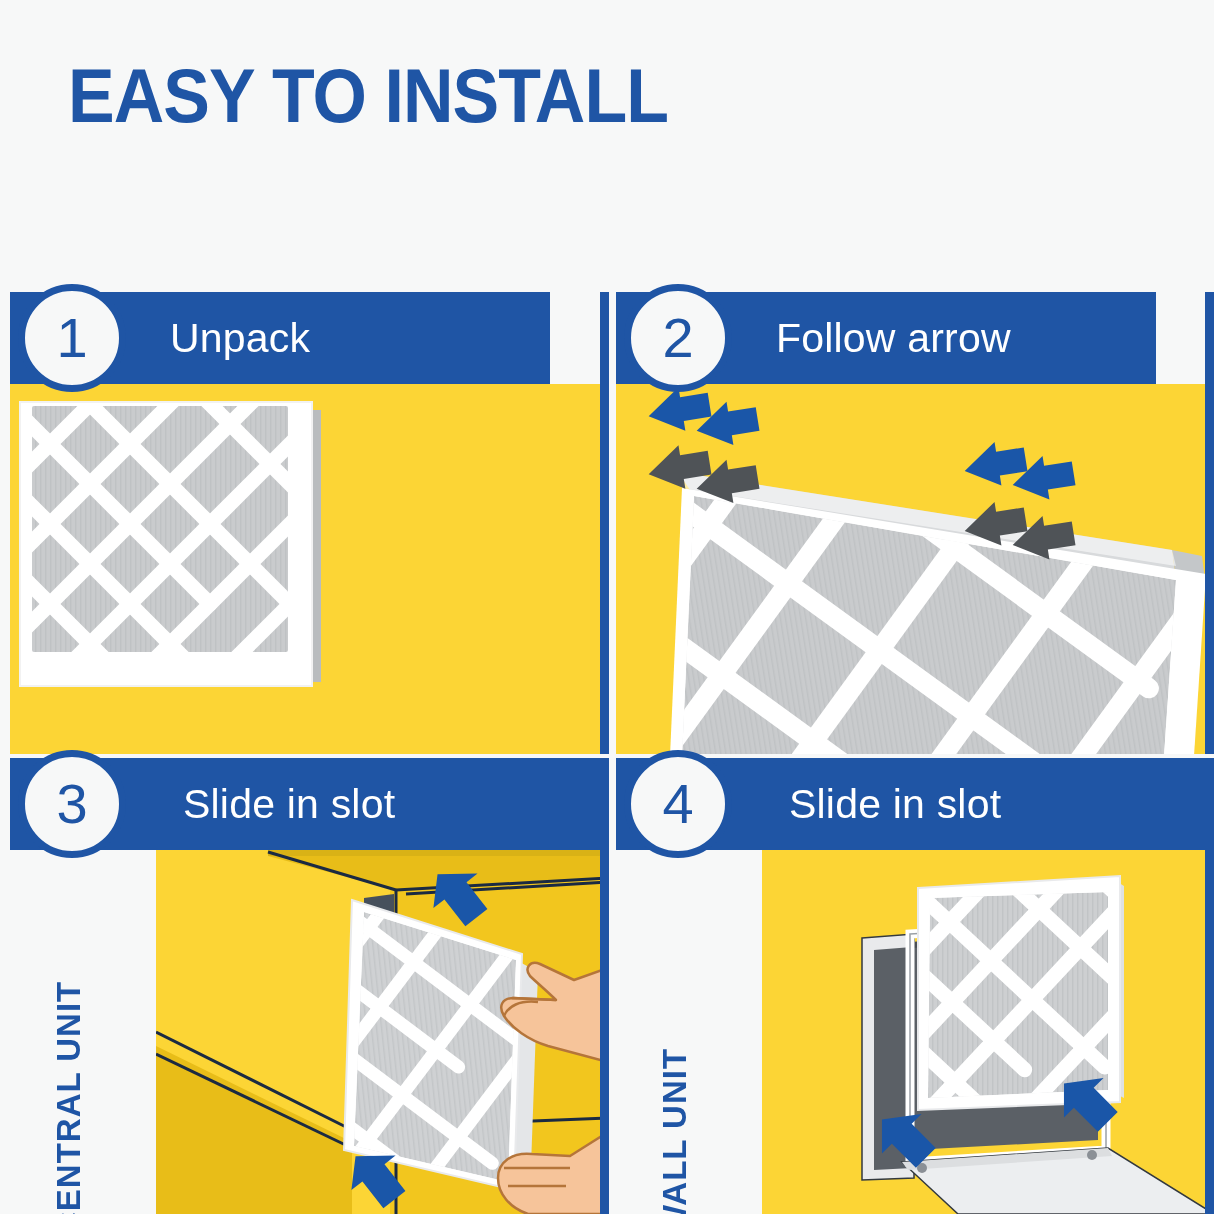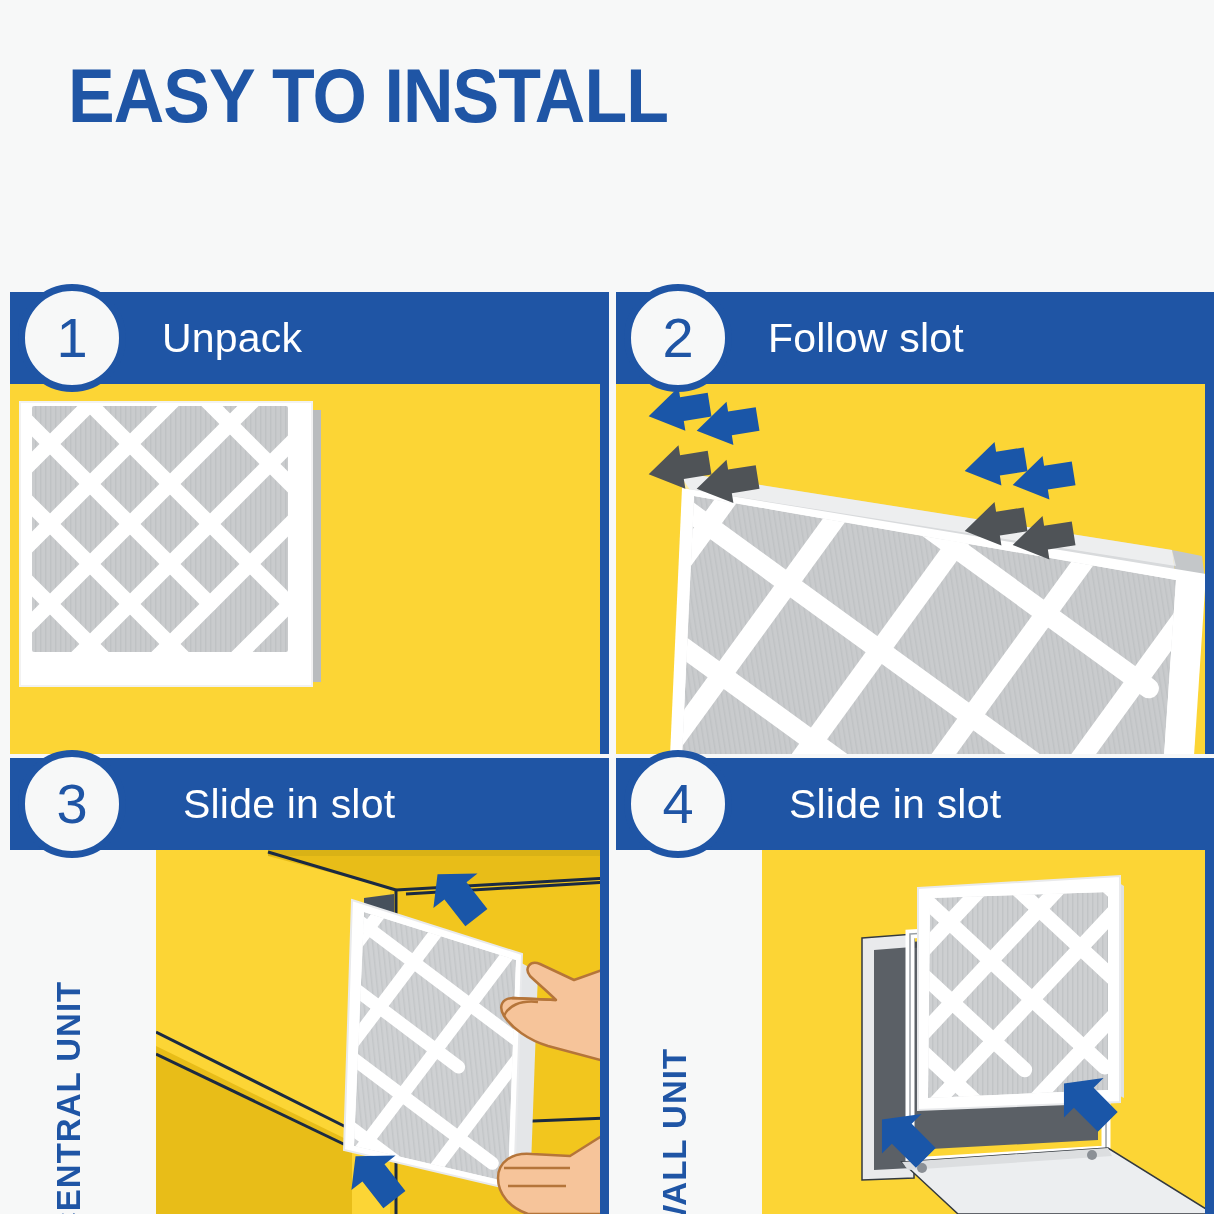--- a/index.html
+++ b/index.html
@@ -30,21 +30,21 @@
   #panel3 { left:10px;  top:758px; width:598px; height:456px; }
   #panel4 { left:616px; top:758px; width:598px; height:456px; }
 
   
   .hdr {
     position:absolute; left:0; top:0; height:92px;
     background:#1f55a5;
     display:flex; align-items:center;
     z-index:6;
   }
-  #panel1 .hdr, #panel2 .hdr { width:598px; }
+  #panel1 .hdr, #panel2 .hdr { width:540px;padding-left:8px; }
   #panel3 .hdr, #panel4 .hdr { width:598px;padding-left:21px; }
   .hdr-label {
     color:#ffffff; font-size:41px; font-weight:400;
     margin-left:152px; white-space:nowrap;
     letter-spacing:0.2px;
   }
   
   .badge {
     position:absolute; left:8px; top:-8px;
     width:108px; height:108px; border-radius:50%;
@@ -200,21 +200,21 @@
       <g fill="#1a56a8">
         <path d="M22,28 L56,4 L56,14 L84,14 L84,38 L56,38 L56,48 Z" transform="translate(10,0) rotate(-9 50 26)"></path>
         <path d="M70,42 L104,18 L104,28 L132,28 L132,52 L104,52 L104,62 Z" transform="translate(10,0) rotate(-9 100 40)"></path>
         <path d="M338,82 L372,58 L372,68 L400,68 L400,92 L372,92 L372,102 Z" transform="translate(10,0) rotate(-9 370 80)"></path>
         <path d="M386,96 L420,72 L420,82 L448,82 L448,106 L420,106 L420,116 Z" transform="translate(10,0) rotate(-9 418 94)"></path>
       </g>
     </svg>
   </div>
 
   <div class="hdr">
-    <span class="hdr-label">Follow slot</span>
+    <span class="hdr-label">Follow arrow</span>
   </div>
   <div class="badge">
     <span class="badge-num">2</span>
   </div>
 </div>
 
 <div class="panel" id="panel3">
 
   <div class="stage">
     <svg width="452" height="364" viewBox="0 0 452 364">

